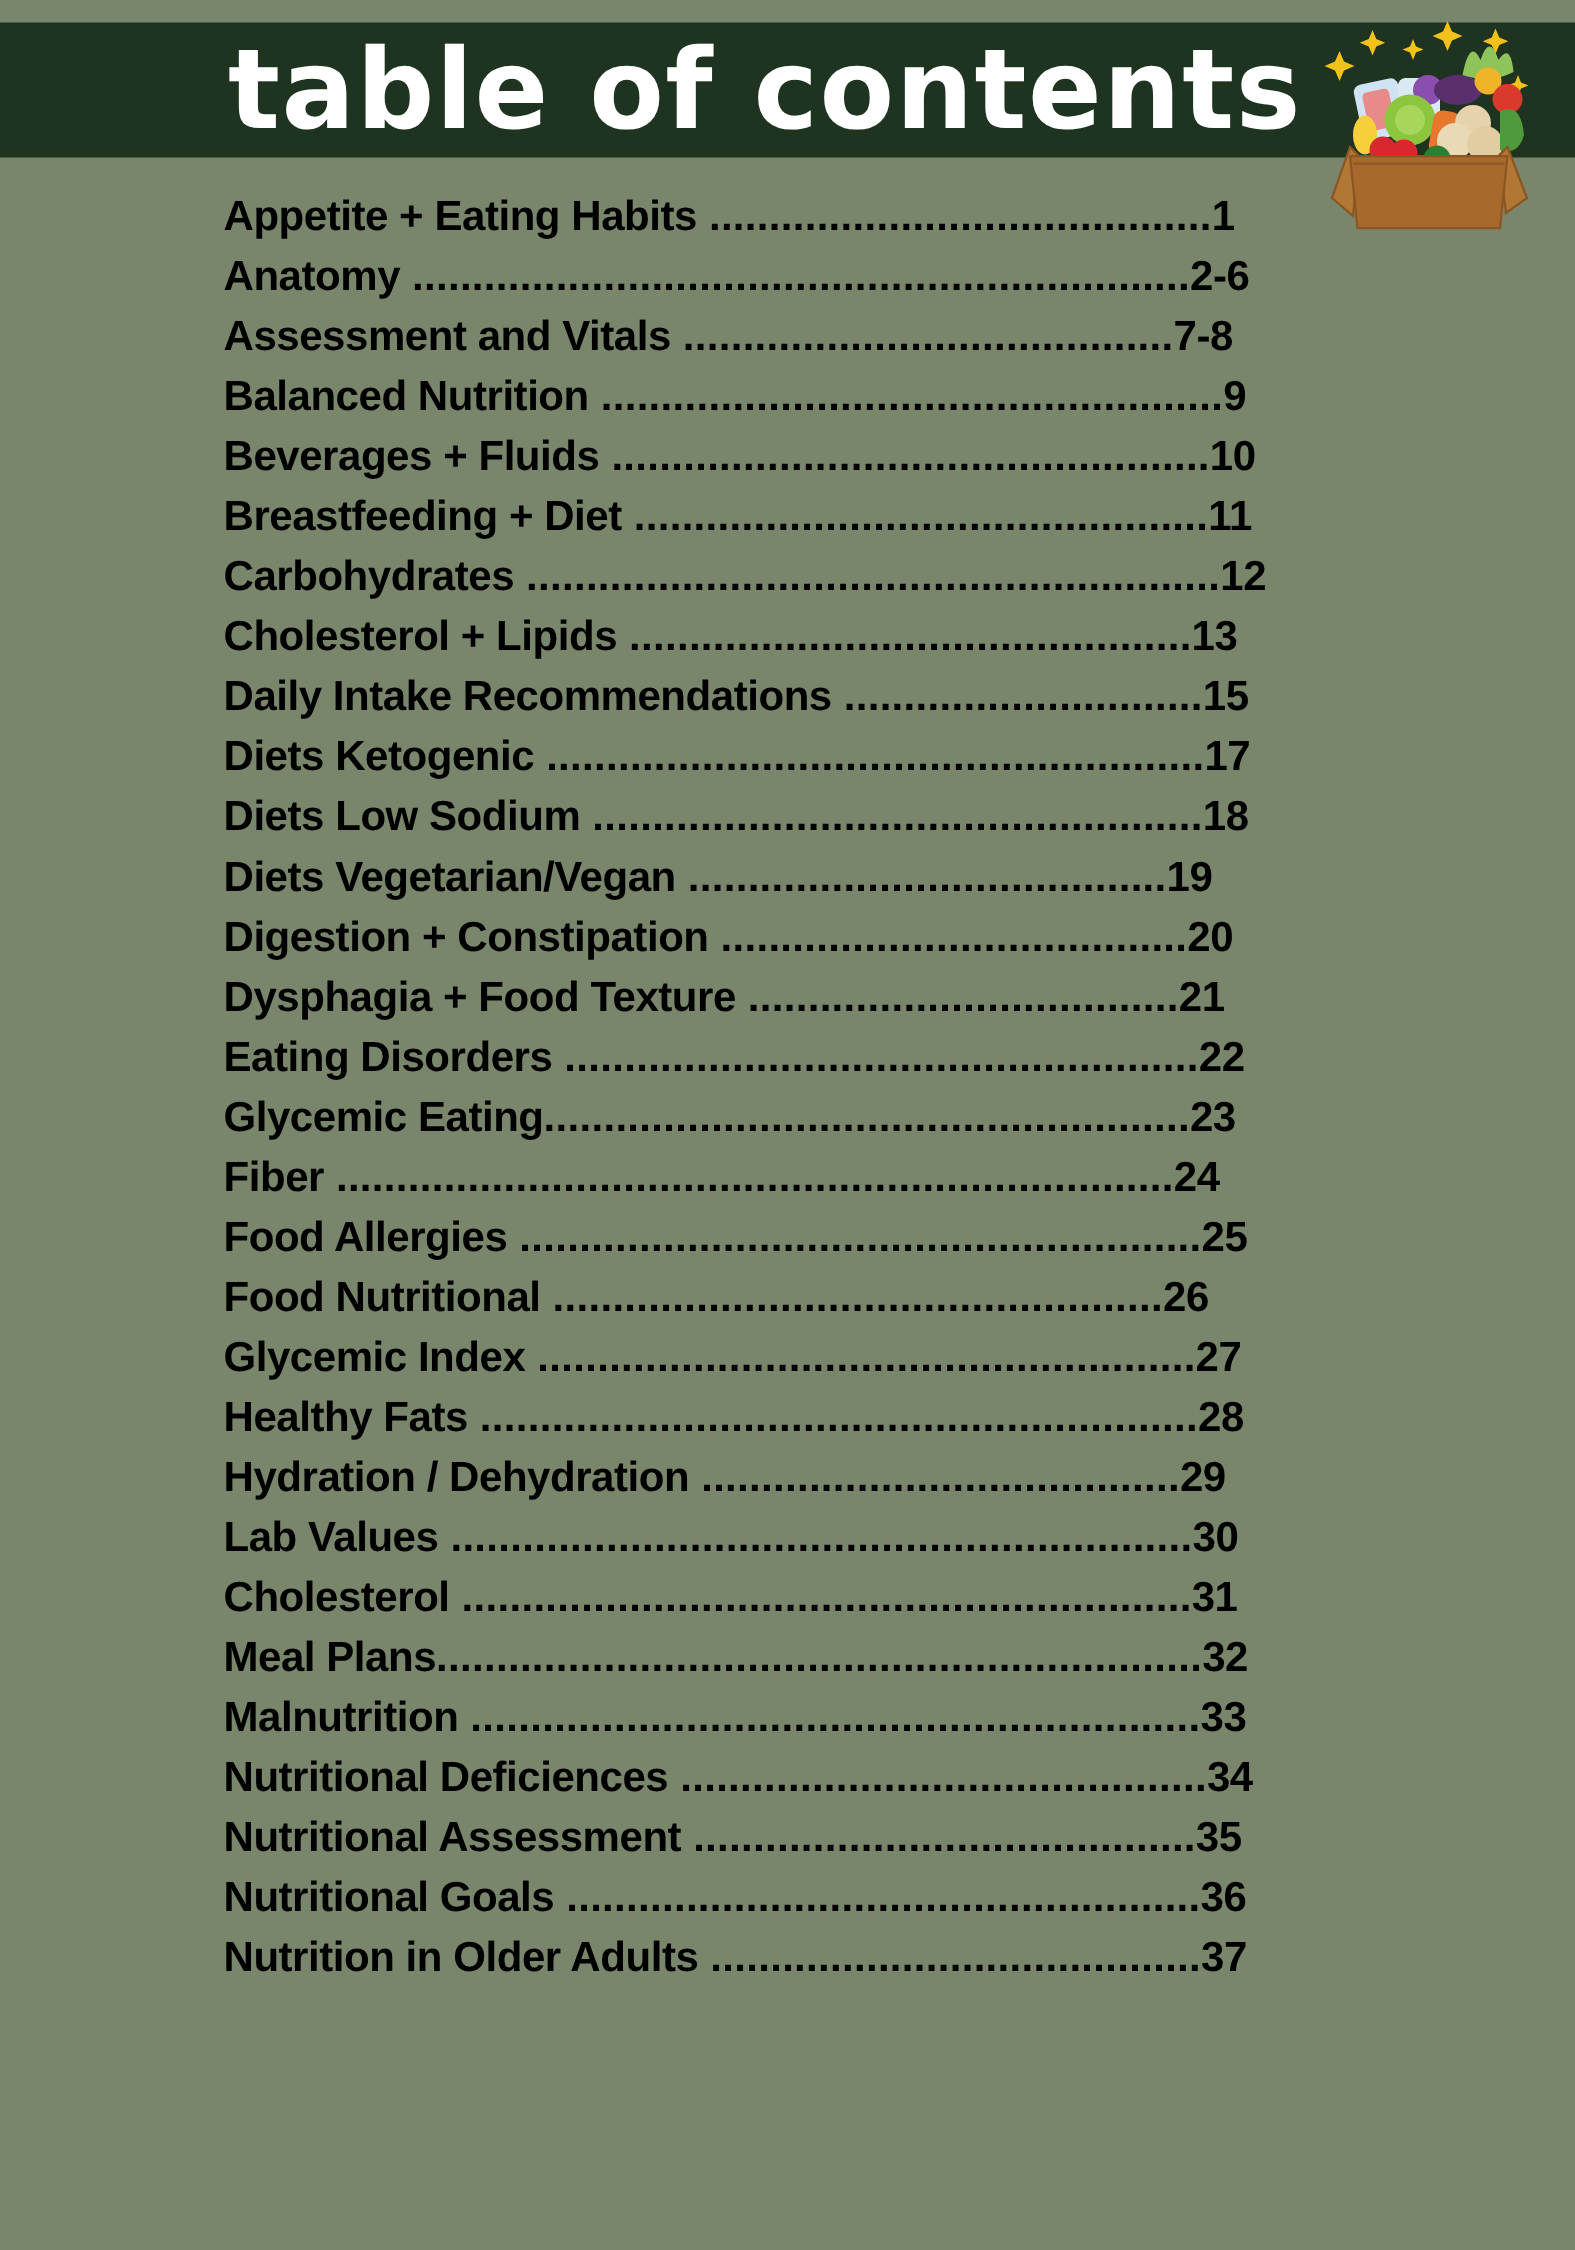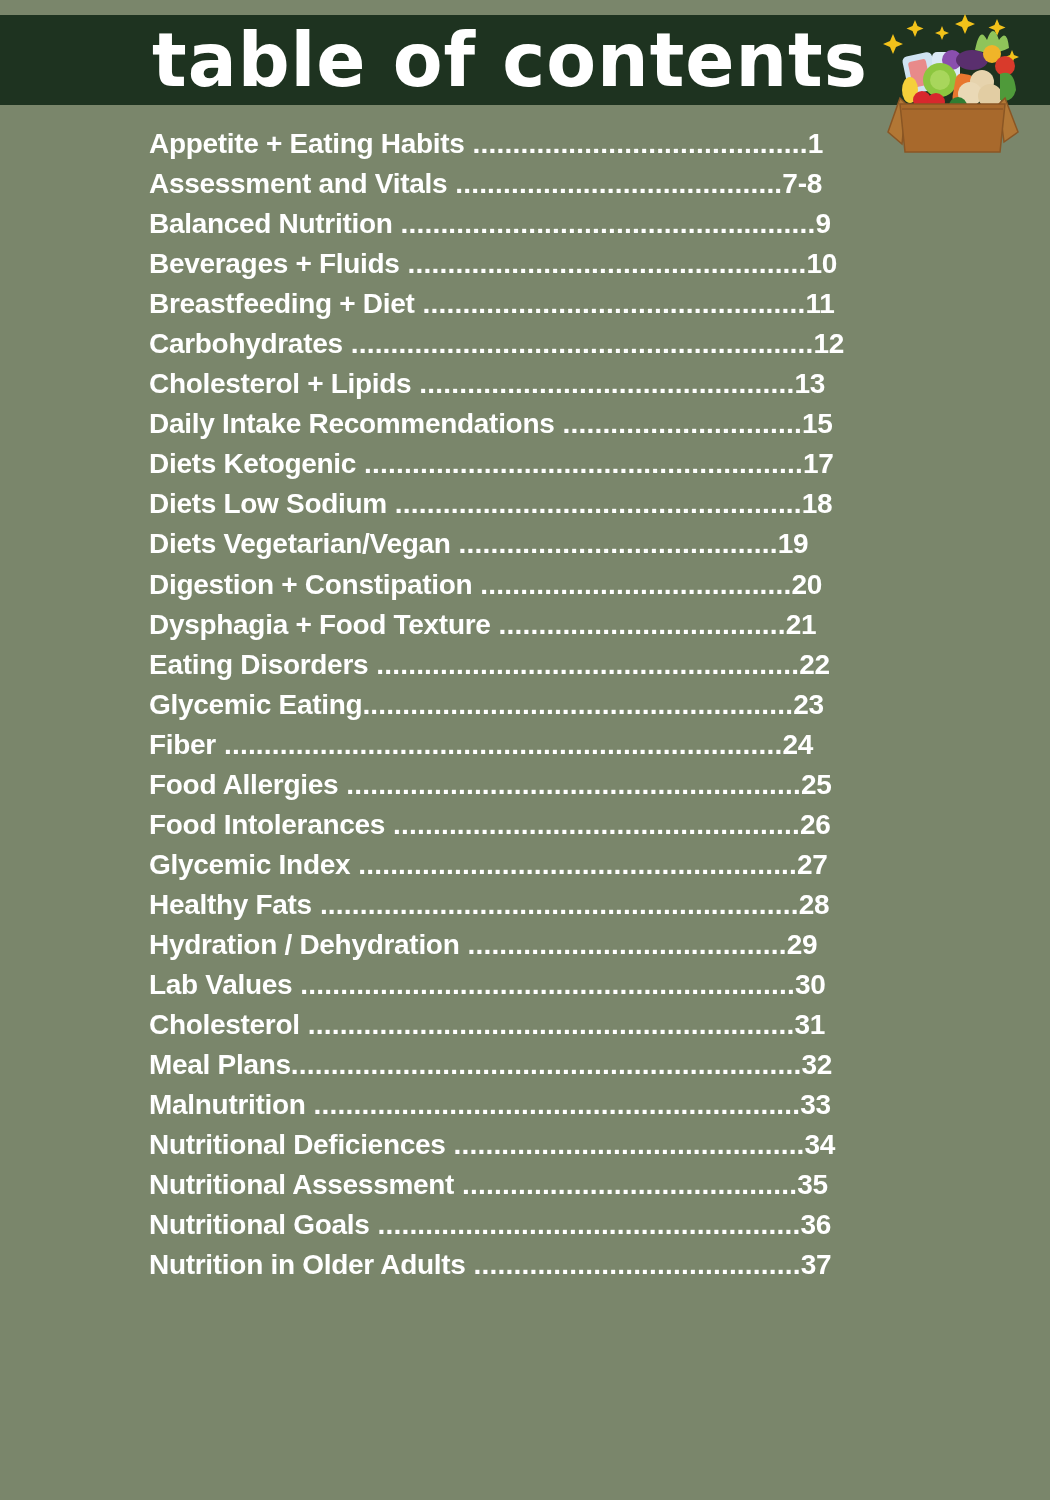--- a/index.html
+++ b/index.html
@@ -42,21 +42,21 @@
       width: 740px;
       margin: 0; padding: 0;
       list-style: none;
     }
     .toc-row {
       position: relative;
       height: 40.05px;
       line-height: 40px;
       font-size: 28px;
       font-weight: bold;
-      color: #ffffff;
+      color: #000000;
       white-space: nowrap;
       overflow: hidden;
       letter-spacing: -0.3px;
     }
     .toc-row .label { display: inline; }
     .toc-row .dots {
       display: inline;
       letter-spacing: 0.2px;
     }
     .toc-row .page {
@@ -102,37 +102,38 @@
 
   <path d="M20 86 L8 120 L22 132 L26 92z" fill="#b27735" stroke="#8a5624" stroke-width="1.5"></path>
   <path d="M125 86 L138 120 L124 130 L119 92z" fill="#b27735" stroke="#8a5624" stroke-width="1.5"></path>
 
   <path d="M20 92 L125 92 L120 140 L25 140z" fill="#a8692c" stroke="#8a5624" stroke-width="1.5"></path>
   <line x1="22" y1="97" x2="123" y2="97" stroke="#8f5826" stroke-width="1.5"></line>
 </svg>
 
 <ul class="toc-list">
   <li class="toc-row"><span class="label">Appetite + Eating Habits</span><span class="dots"> ..........................................</span><span class="page">1</span></li>
+  <li class="toc-row"><span class="label">Anatomy</span><span class="dots"> .................................................................</span><span class="page">2-6</span></li>
   <li class="toc-row"><span class="label">Assessment and  Vitals</span><span class="dots"> .........................................</span><span class="page">7-8</span></li>
   <li class="toc-row"><span class="label">Balanced Nutrition</span><span class="dots"> ....................................................</span><span class="page">9</span></li>
   <li class="toc-row"><span class="label">Beverages + Fluids</span><span class="dots"> ..................................................</span><span class="page">10</span></li>
   <li class="toc-row"><span class="label">Breastfeeding + Diet</span><span class="dots"> ................................................</span><span class="page">11</span></li>
   <li class="toc-row"><span class="label">Carbohydrates</span><span class="dots"> ..........................................................</span><span class="page">12</span></li>
   <li class="toc-row"><span class="label">Cholesterol + Lipids</span><span class="dots"> ...............................................</span><span class="page">13</span></li>
   <li class="toc-row"><span class="label">Daily Intake Recommendations</span><span class="dots"> ..............................</span><span class="page">15</span></li>
   <li class="toc-row"><span class="label">Diets Ketogenic</span><span class="dots"> .......................................................</span><span class="page">17</span></li>
   <li class="toc-row"><span class="label">Diets Low Sodium</span><span class="dots"> ...................................................</span><span class="page">18</span></li>
   <li class="toc-row"><span class="label">Diets Vegetarian/Vegan</span><span class="dots"> ........................................</span><span class="page">19</span></li>
   <li class="toc-row"><span class="label">Digestion + Constipation</span><span class="dots"> .......................................</span><span class="page">20</span></li>
   <li class="toc-row"><span class="label">Dysphagia + Food Texture</span><span class="dots"> ....................................</span><span class="page">21</span></li>
   <li class="toc-row"><span class="label">Eating Disorders</span><span class="dots"> .....................................................</span><span class="page">22</span></li>
   <li class="toc-row"><span class="label">Glycemic Eating</span><span class="dots">......................................................</span><span class="page">23</span></li>
   <li class="toc-row"><span class="label">Fiber</span><span class="dots">  ......................................................................</span><span class="page">24</span></li>
   <li class="toc-row"><span class="label">Food Allergies</span><span class="dots"> .........................................................</span><span class="page">25</span></li>
-  <li class="toc-row"><span class="label">Food Intolerances</span><span class="dots"> ...................................................</span><span class="page">26</span></li>
+  <li class="toc-row"><span class="label">Food Nutritional</span><span class="dots"> ...................................................</span><span class="page">26</span></li>
   <li class="toc-row"><span class="label">Glycemic Index</span><span class="dots"> .......................................................</span><span class="page">27</span></li>
   <li class="toc-row"><span class="label">Healthy Fats</span><span class="dots"> ............................................................</span><span class="page">28</span></li>
   <li class="toc-row"><span class="label">Hydration / Dehydration</span><span class="dots"> ........................................</span><span class="page">29</span></li>
   <li class="toc-row"><span class="label">Lab Values</span><span class="dots"> ..............................................................</span><span class="page">30</span></li>
   <li class="toc-row"><span class="label">Cholesterol</span><span class="dots"> .............................................................</span><span class="page">31</span></li>
   <li class="toc-row"><span class="label">Meal Plans</span><span class="dots">................................................................</span><span class="page">32</span></li>
   <li class="toc-row"><span class="label">Malnutrition</span><span class="dots"> .............................................................</span><span class="page">33</span></li>
   <li class="toc-row"><span class="label">Nutritional Deficiences</span><span class="dots"> ............................................</span><span class="page">34</span></li>
   <li class="toc-row"><span class="label">Nutritional Assessment</span><span class="dots"> ..........................................</span><span class="page">35</span></li>
   <li class="toc-row"><span class="label">Nutritional Goals</span><span class="dots"> .....................................................</span><span class="page">36</span></li>

